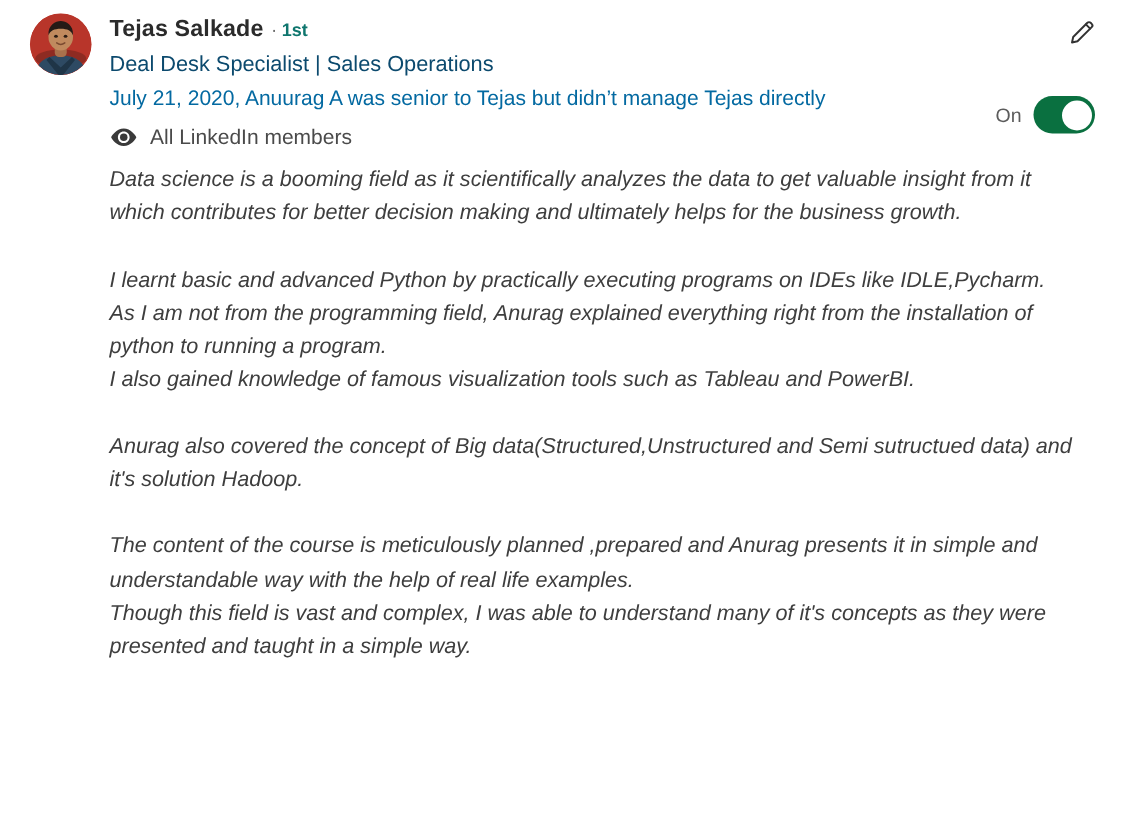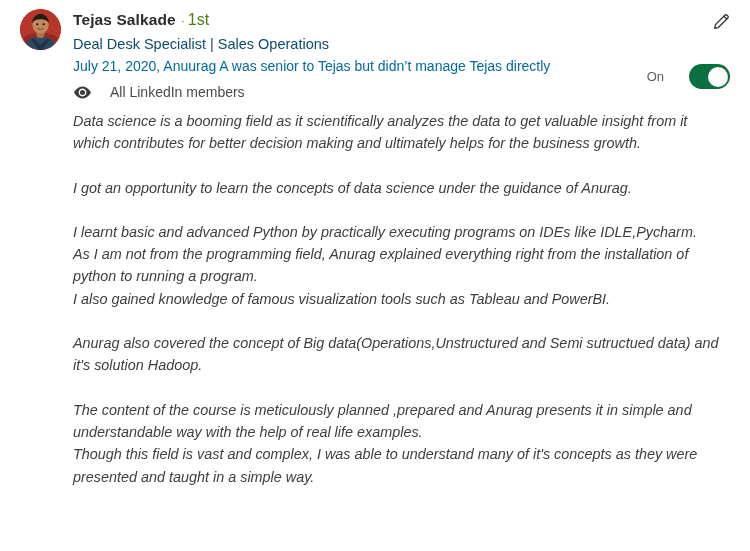--- a/index.html
+++ b/index.html
@@ -62,22 +62,23 @@
     font-weight: 600;
     color: #2b2b2b;
     letter-spacing: .1px;
   }
   .degree-sep {
     font-size: 12.5px;
     color: #6b6b6b;
     margin: 0 3px 0 5px;
   }
   .degree {
-    font-size: 16px;
-    color: #4d7c0f;
+    font-size: 12px;
+    color: #0f766e;
+    font-weight: bold;
   }
 
   .reco-headline {
     font-size: 14.5px;
     color: #0c4a6e;
     line-height: 21px;
     margin-top: 3px;
   }
 
   .reco-relation {
@@ -85,21 +86,20 @@
     color: #0369a1;
     line-height: 21px;
     margin-top: 1px;
   }
 
   .visibility-row {
     display: flex;
     align-items: center;
     margin-top: 5px;
     height: 20px;
-    gap: 10px;
   }
   .eye-icon {
     width: 19px;
     height: 19px;
     margin-right: 8px;
     display: inline-flex;
     align-items: center;
     justify-content: center;
     flex: none;
   }
@@ -127,21 +127,20 @@
   }
   .edit-btn svg { display: block; }
 
   
   .toggle-wrap {
     position: absolute;
     right: 20px;
     top: 64px;
     display: flex;
     align-items: center;
-    gap: 17px;
   }
   .toggle-label {
     font-size: 13px;
     color: #5c5c5c;
     margin-right: 8px;
     line-height: 14px;
   }
   .toggle {
     width: 41px;
     height: 25px;
@@ -244,23 +243,22 @@
     <div class="toggle-wrap">
       <span class="toggle-label">On</span>
       <div class="toggle" style="background: rgb(10, 112, 64);">
         <div class="toggle-knob"></div>
       </div>
     </div>
   </div>
 
   <div class="reco-body">
     <p class="reco-para">Data science is a booming field as it scientifically analyzes the data to get valuable insight from it which contributes for better decision making and ultimately helps for the business growth.</p>
-    <p class="reco-para">I got an opportunity to learn the concepts of data science under the guidance of Anurag.</p>
     <p class="reco-para">I learnt basic and advanced Python by practically executing programs on IDEs like IDLE,Pycharm.
 As I am not from the programming field, Anurag explained everything right from the installation of python to running a program.
 I also gained knowledge of famous visualization tools such as Tableau and PowerBI.</p>
-    <p class="reco-para">Anurag also covered the concept of Big data(Operations,Unstructured and Semi sutructued data) and it's solution Hadoop.</p>
+    <p class="reco-para">Anurag also covered the concept of Big data(Structured,Unstructured and Semi sutructued data) and it's solution Hadoop.</p>
     <p class="reco-para">The content of the course is meticulously planned ,prepared and Anurag presents it in simple and understandable way with the help of real life examples.
 Though this field is vast and complex, I was able to understand many of it's concepts as they were presented and taught in a simple way.</p>
 
   </div>
 
 </div>
 
 </body></html>

